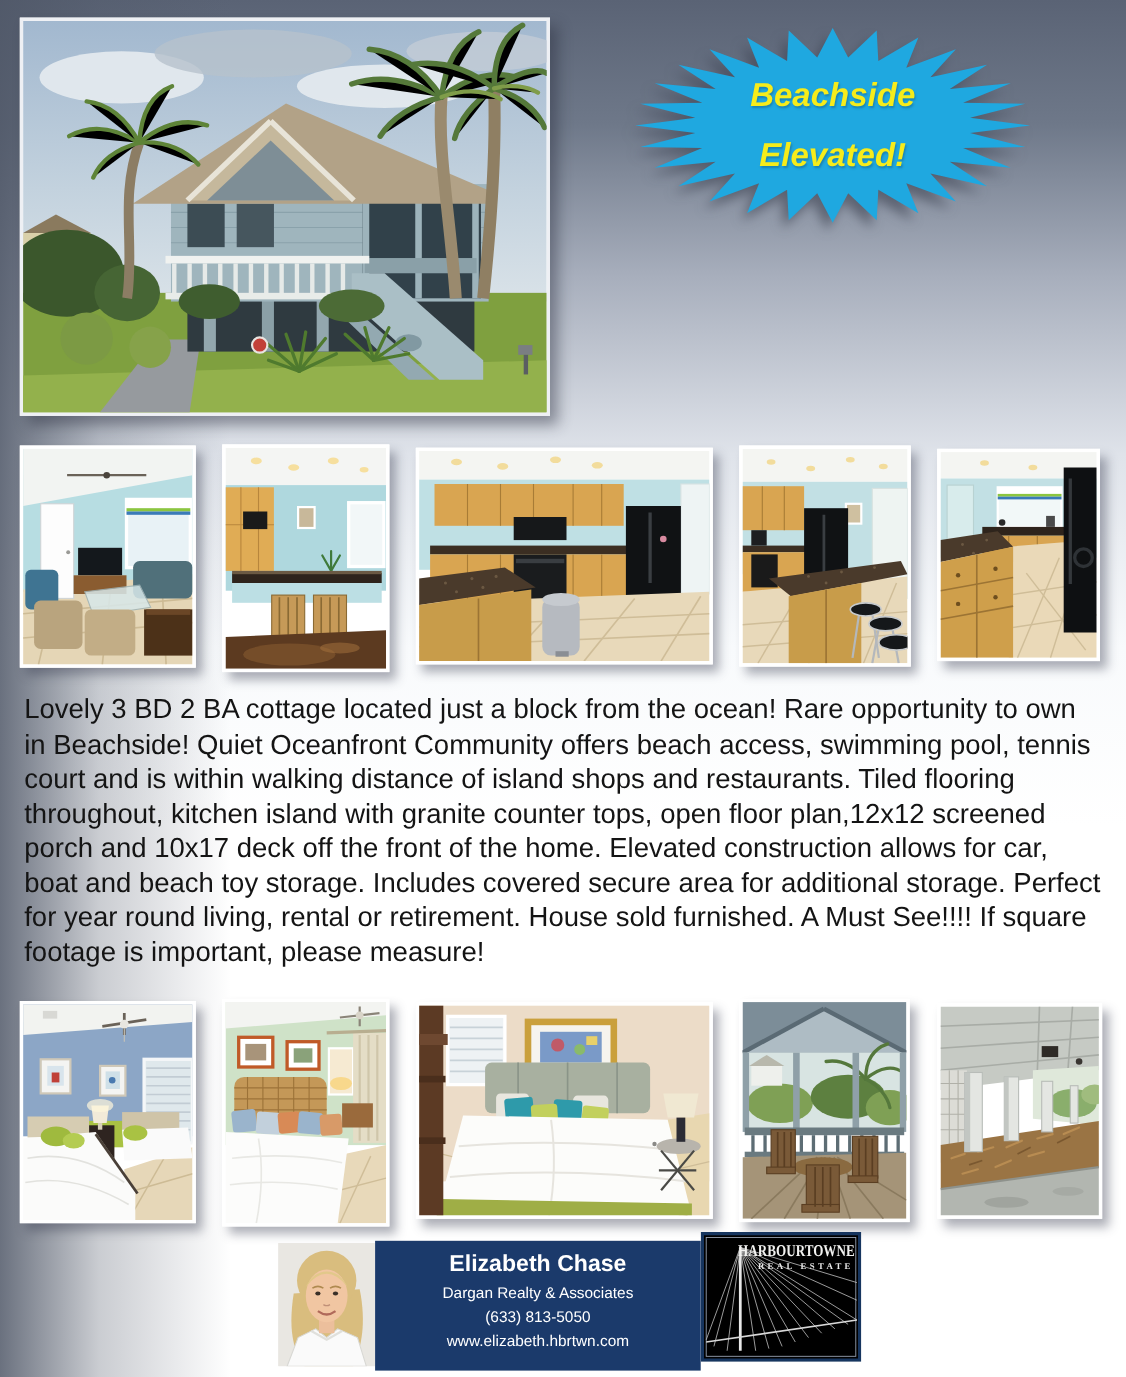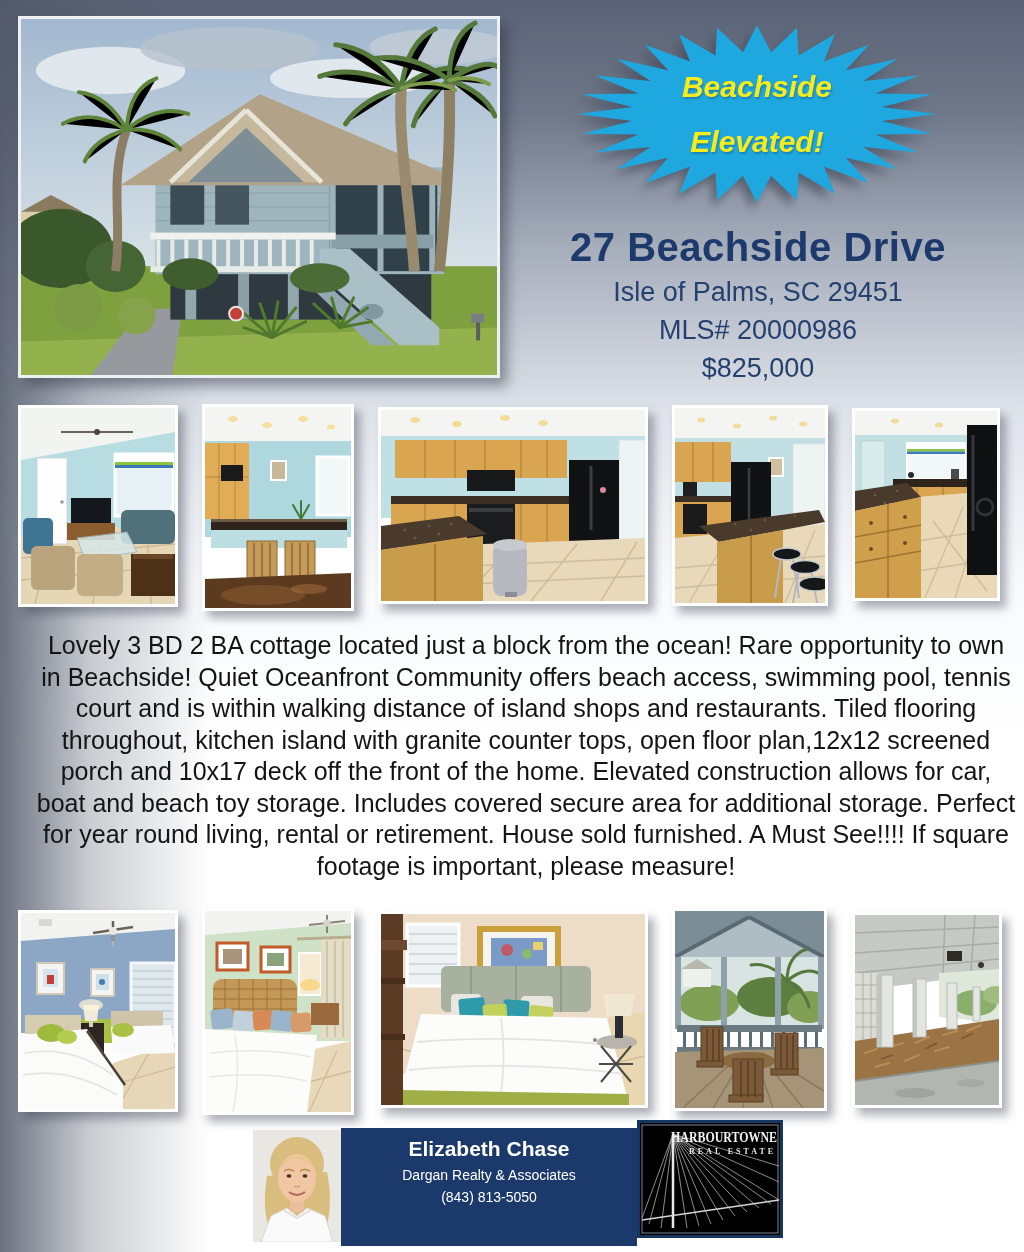--- a/index.html
+++ b/index.html
@@ -27,22 +27,22 @@
                align-items:center; justify-content:center; gap:21px;
                font-style:italic; font-weight:bold; font-size:30px; color:#f6ec1b;
                text-shadow:1px 2px 2px rgba(20,60,90,0.35); }
 
   
   .listing{ position:absolute; left:540px; top:225px; width:436px; text-align:center; color:#1e3a6d; }
   .listing .address{ font-size:40px; font-weight:bold; letter-spacing:0.5px; }
   .listing .sub{ font-size:27px; margin-top:7px; color:#24406f; }
 
   
-  .desc{ position:absolute; left:36px; top:630px; width:980px;
-         font-size:25px; line-height:31.5px; text-align:center; color:#141414; }
+  .desc{ position:absolute; left:22px; top:630px; width:980px;
+         font-size:25px; line-height:31.5px; color:#141414; }
 
   
   .agent-photo{ position:absolute; left:253px; top:1130px; width:88px; height:112px; background:#e9e7e2; }
   .agent-photo svg{ display:block; width:100%; height:100%; }
   .agent-panel{ position:absolute; left:341px; top:1128px; width:296px; height:118px;
                 background:#1b3a6b; color:#fff; text-align:center; padding-top:9px; }
   .agent-panel .name{ font-size:21px; font-weight:bold; margin-bottom:3px; }
   .agent-panel .line{ font-size:14px; line-height:22px; }
   .logo-box{ position:absolute; left:637px; top:1120px; width:146px; height:118px; }
   .logo-box svg{ display:block; width:100%; height:100%; }
@@ -168,26 +168,20 @@
   <div class="burst">
     <svg viewBox="-200 -104 400 208" preserveAspectRatio="none">
       <polygon id="star-poly" points="190.0,0.0 132.2,7.7 185.2,21.8 125.5,22.7 171.2,42.5 112.6,36.5 148.5,61.1 94.0,48.5 118.5,76.6 70.8,58.1 82.4,88.3 43.9,64.8 42.3,95.5 14.9,68.2 0.0,98.0 -14.9,68.2 -42.3,95.5 -43.9,64.8 -82.4,88.3 -70.8,58.1 -118.5,76.6 -94.0,48.5 -148.5,61.1 -112.6,36.5 -171.2,42.5 -125.5,22.7 -185.2,21.8 -132.2,7.7 -190.0,0.0 -132.2,-7.7 -185.2,-21.8 -125.5,-22.7 -171.2,-42.5 -112.6,-36.5 -148.5,-61.1 -94.0,-48.5 -118.5,-76.6 -70.8,-58.1 -82.4,-88.3 -43.9,-64.8 -42.3,-95.5 -14.9,-68.2 -0.0,-98.0 14.9,-68.2 42.3,-95.5 43.9,-64.8 82.4,-88.3 70.8,-58.1 118.5,-76.6 94.0,-48.5 148.5,-61.1 112.6,-36.5 171.2,-42.5 125.5,-22.7 185.2,-21.8 132.2,-7.7" fill="#1fa8e0"></polygon>
     </svg>
     <div class="burst-text">
       <span>Beachside</span>
       <span>Elevated!</span>
     </div>
   </div>
 
-  <div class="listing">
-    <div class="address">27 Beachside Drive</div>
-    <div class="sub">Isle of Palms, SC 29451</div>
-    <div class="sub">MLS# 20000986</div>
-    <div class="sub">$825,000</div>
-  </div>
 
   <figure class="photo" style="left:18px;top:405px;width:160px;height:202px">
     <svg viewBox="0 0 154 196" preserveAspectRatio="none">
       <rect width="154" height="130" fill="#b7dde2"></rect>
       <polygon points="0,0 154,0 154,24 0,52" fill="#f2f4f2"></polygon>
       <line x1="40" y1="24" x2="112" y2="24" stroke="#6a6258" stroke-width="2"></line>
       <circle cx="76" cy="24" r="3" fill="#4a443c"></circle>
       <polygon points="0,128 154,114 154,196 0,196" fill="#e5d6b6"></polygon>
       <g stroke="#cdbb95" stroke-width="1.5">
         <line x1="0" y1="150" x2="154" y2="136"></line>
@@ -742,21 +736,22 @@
         </g>
       <path d="M41,56 Q44,58 47,56" stroke="#c09078" stroke-width="1.2" fill="none"></path>
       <path d="M36,62 Q44,68 52,62" stroke="#b06a5a" stroke-width="2" fill="none"></path>
       <path d="M30,80 L44,88 L58,80" stroke="#e0e0dc" stroke-width="2" fill="none"></path>
     </svg>
   </figure>
 
   <div class="agent-panel">
     <div class="name">Elizabeth Chase</div>
     <div class="line">Dargan Realty &amp; Associates</div>
-    <div class="line">(843) 813-5050</div>
+    <div class="line">(633) 813-5050</div>
+    <div class="line">www.elizabeth.hbrtwn.com</div>
   </div>
 
   <div class="logo-box">
     <svg viewBox="0 0 146 118">
       <rect width="146" height="118" fill="#16355f"></rect>
       <rect x="3" y="3" width="140" height="112" fill="#000000"></rect>
       <rect x="5" y="5" width="136" height="108" fill="none" stroke="#9aa4b4" stroke-width="0.8"></rect>
       <g>
         <line x1="36" y1="14" x2="36" y2="108" stroke="#e8e8e8" stroke-width="2.5"></line>
         <g stroke="#c8c8c8" stroke-width="0.7">

